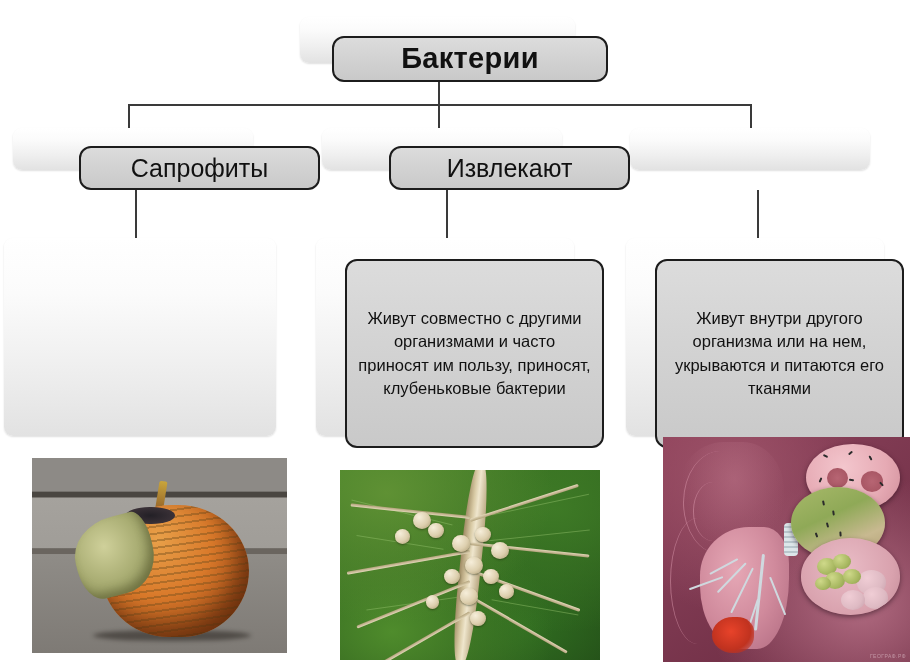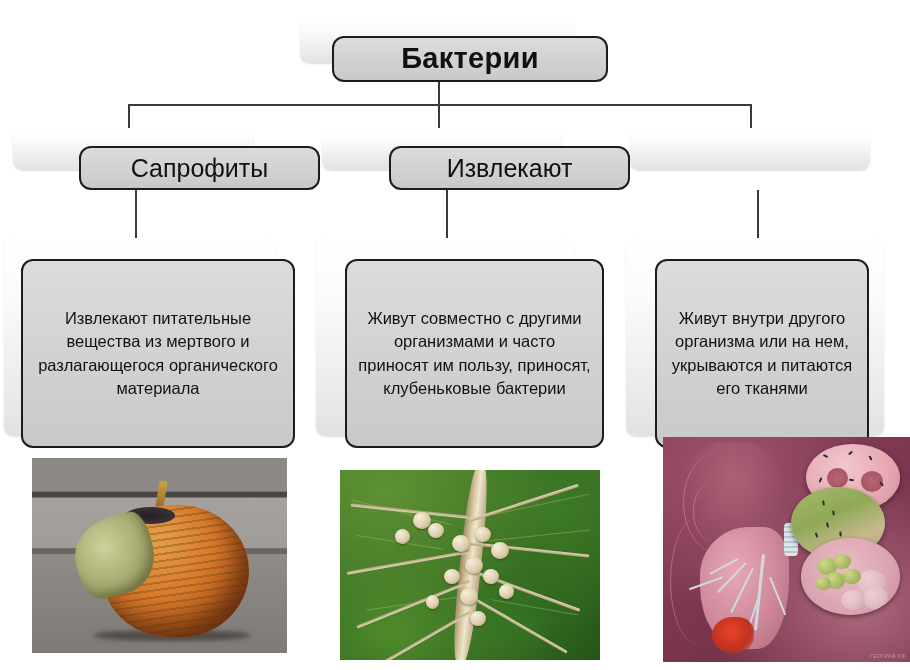--- a/index.html
+++ b/index.html
@@ -304,31 +304,28 @@
   </div>
 
   <div class="plate" style="left:322px; top:128px; width:240px; height:42px;"></div>
   <div class="nodebox cat-box" style="left:348px; top:146px; width:241px; height:44px;">
     <span class="txt">Извлекают</span>
   </div>
 
   <div class="plate" style="left:630px; top:128px; width:240px; height:42px;"></div>
 
   <div class="plate" style="left:4px; top:238px; width:272px; height:198px;"></div>
-  <div class="nodebox desc-box" style="left:21px; top:259px; width:274px; height:189px;">
-    <span class="txt">Извлекают питательные вещества из мертвого и разлагающегося органического материала</span>
-  </div>
 
   <div class="plate" style="left:316px; top:238px; width:258px; height:198px;"></div>
   <div class="nodebox desc-box" style="left:345px; top:259px; width:259px; height:189px;">
     <span class="txt">Живут совместно с другими организмами и часто приносят им пользу, приносят, клубеньковые бактерии</span>
   </div>
 
   <div class="plate" style="left:626px; top:238px; width:258px; height:198px;"></div>
-  <div class="nodebox desc-box" style="left:655px; top:259px; width:214px; height:189px;">
+  <div class="nodebox desc-box" style="left:655px; top:259px; width:249px; height:189px;">
     <span class="txt">Живут внутри другого организма или на нем, укрываются и питаются его тканями</span>
   </div>
 
   <div class="photo photo-apple" style="left:32px; top:458px; width:255px; height:195px;">
     <div class="apple-shadow"></div>
     <div class="apple-stem"></div>
     <div class="apple-body"></div>
     <div class="apple-darkspot"></div>
     <div class="apple-leaf"></div>
   </div>

